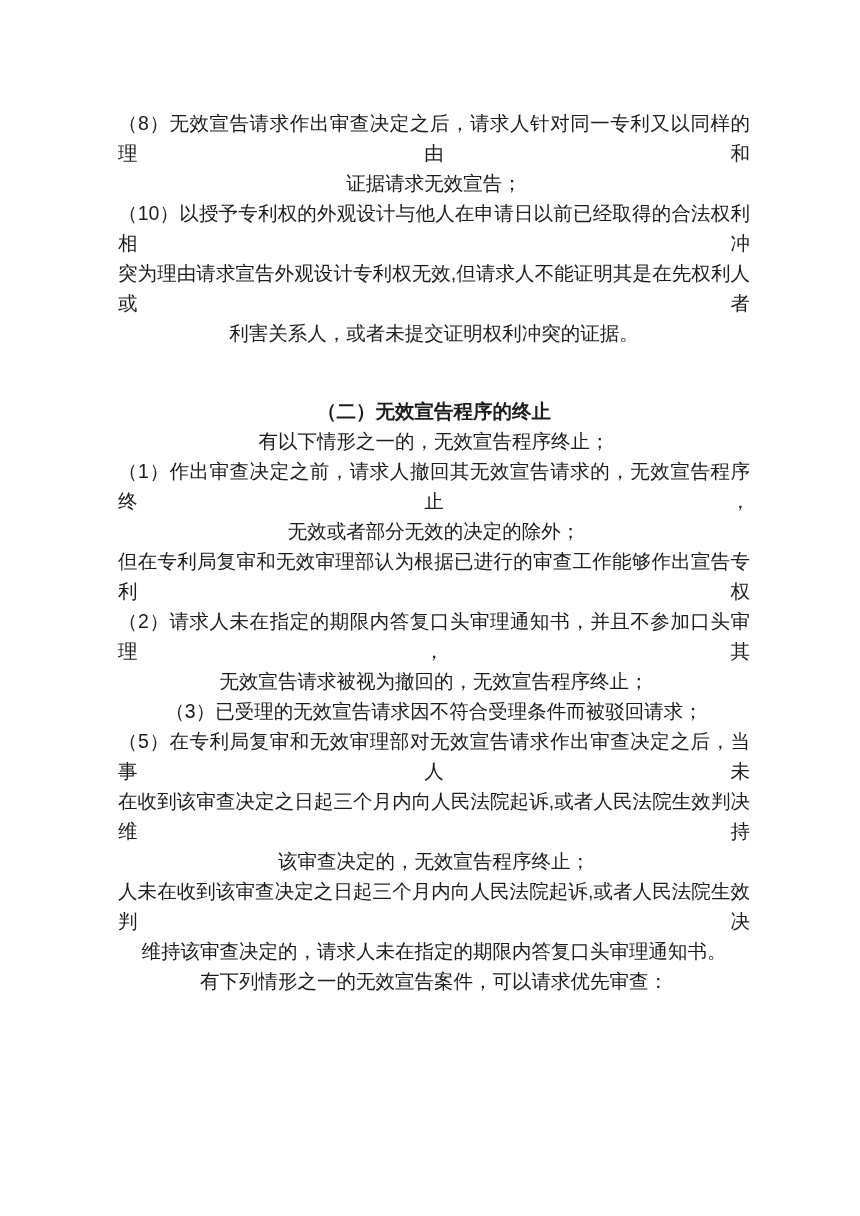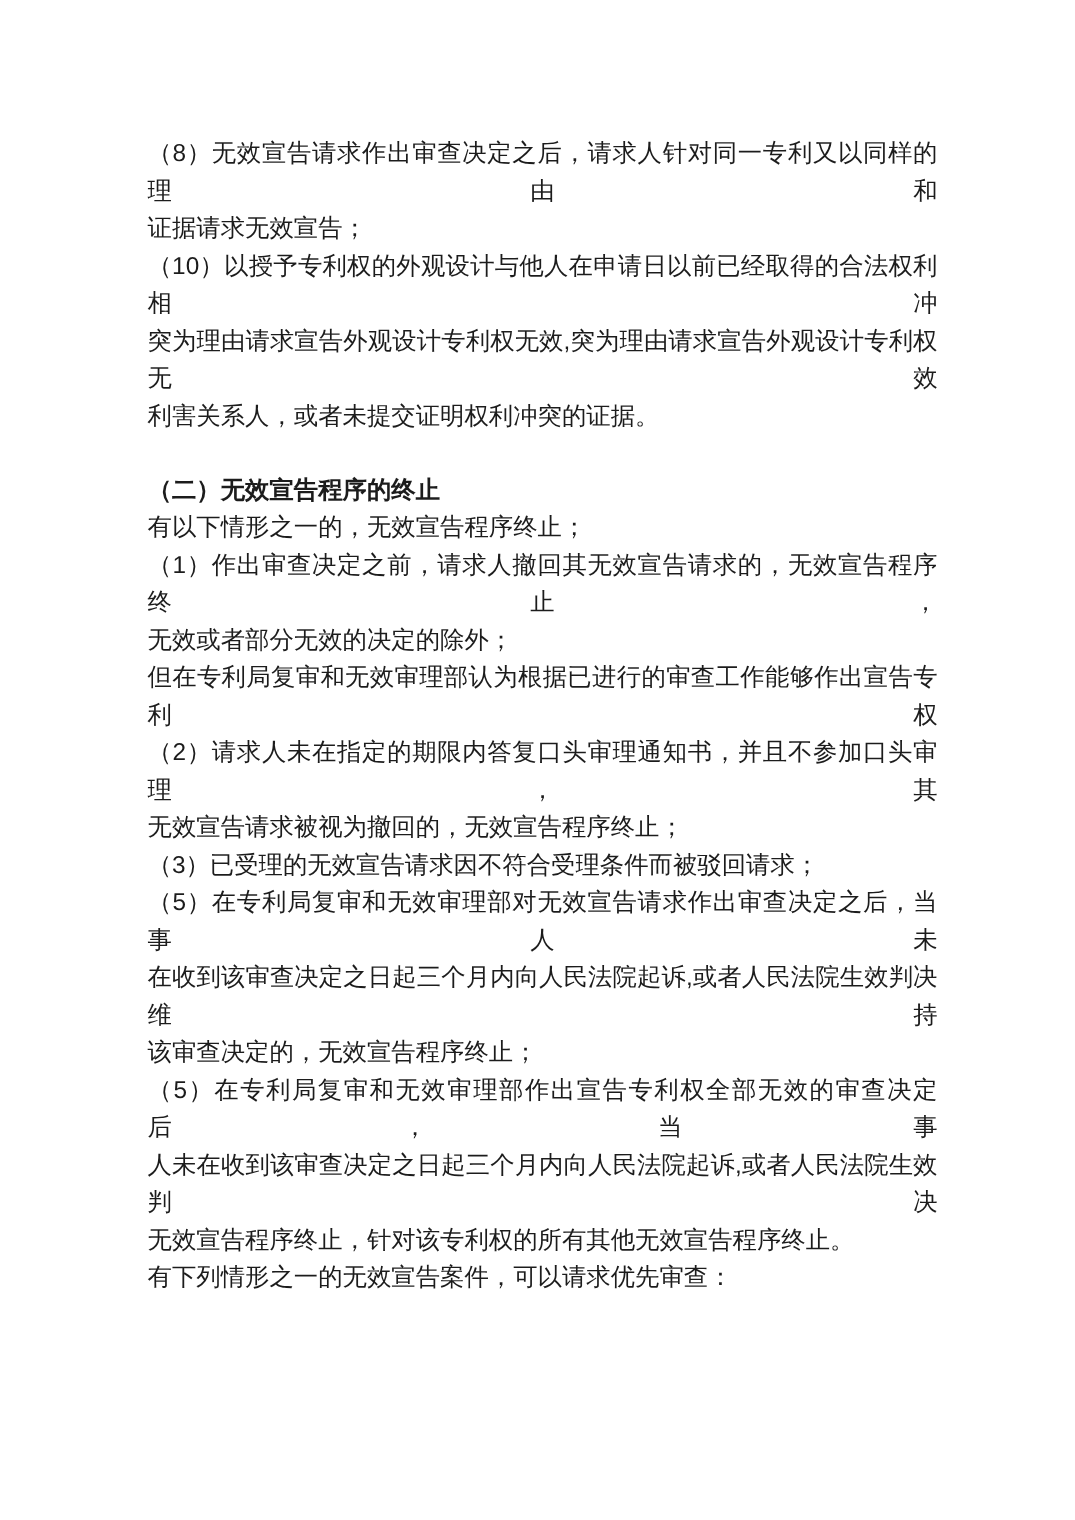--- a/index.html
+++ b/index.html
@@ -23,46 +23,46 @@
     width: 632px;
     font-size: 19.5px;
     line-height: 30px;
     color: #1c1c1c;
   }
   .block {
     margin: 0;
     padding: 0;
   }
   .block.heading {
-    margin-top: 29px;
+    margin-top: 48px;
     font-weight: bold;
   }
   .line {
-    text-align: left;
+    text-align: center;
     min-height: 30px;
   }
   
   .line.fill {
     text-align: justify;
     text-align-last: justify;
     text-justify: inter-character;
   }
 </style>
 </head>
 <body>
 
 <div class="page">
   <div class="content" style="color: rgb(28, 28, 28);">
       <div class="block paragraph">
         <div class="line fill">（8）无效宣告请求作出审查决定之后，请求人针对同一专利又以同样的理由和</div>
         <div class="line">证据请求无效宣告；</div>
       </div>
       <div class="block paragraph">
         <div class="line fill">（10）以授予专利权的外观设计与他人在申请日以前已经取得的合法权利相冲</div>
-        <div class="line fill">突为理由请求宣告外观设计专利权无效,突为理由请求宣告外观设计专利权无效</div>
+        <div class="line fill">突为理由请求宣告外观设计专利权无效,但请求人不能证明其是在先权利人或者</div>
         <div class="line">利害关系人，或者未提交证明权利冲突的证据。</div>
       </div>
       <div class="block heading">
         <div class="line">（二）无效宣告程序的终止</div>
       </div>
       <div class="block paragraph">
         <div class="line">有以下情形之一的，无效宣告程序终止；</div>
       </div>
       <div class="block paragraph">
         <div class="line fill">（1）作出审查决定之前，请求人撤回其无效宣告请求的，无效宣告程序终止，</div>
@@ -75,21 +75,20 @@
       </div>
       <div class="block paragraph">
         <div class="line">（3）已受理的无效宣告请求因不符合受理条件而被驳回请求；</div>
       </div>
       <div class="block paragraph">
         <div class="line fill">（5）在专利局复审和无效审理部对无效宣告请求作出审查决定之后，当事人未</div>
         <div class="line fill">在收到该审查决定之日起三个月内向人民法院起诉,或者人民法院生效判决维持</div>
         <div class="line">该审查决定的，无效宣告程序终止；</div>
       </div>
       <div class="block paragraph">
-        <div class="line fill">（5）在专利局复审和无效审理部作出宣告专利权全部无效的审查决定后，当事</div>
         <div class="line fill">人未在收到该审查决定之日起三个月内向人民法院起诉,或者人民法院生效判决</div>
-        <div class="line">无效宣告程序终止，针对该专利权的所有其他无效宣告程序终止。</div>
+        <div class="line">维持该审查决定的，请求人未在指定的期限内答复口头审理通知书。</div>
       </div>
       <div class="block paragraph">
         <div class="line">有下列情形之一的无效宣告案件，可以请求优先审查：</div>
       </div>
     </div>
 </div>
 
 </body></html>

